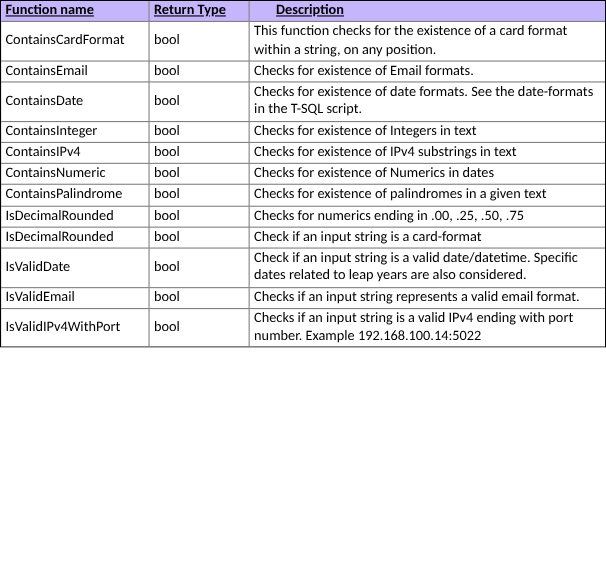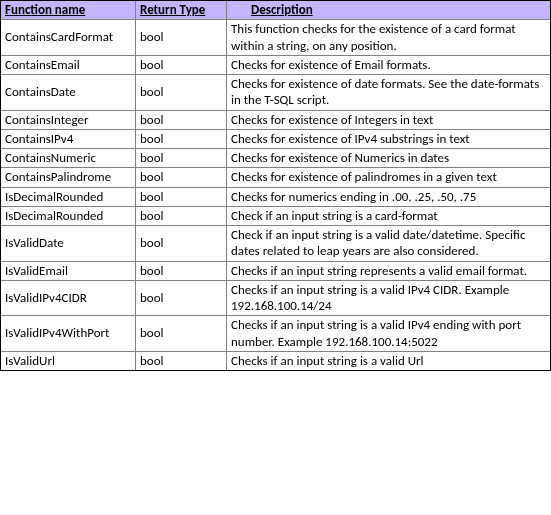--- a/index.html
+++ b/index.html
@@ -104,29 +104,19 @@
           <td class="col-name">IsValidDate</td>
           <td class="col-type">bool</td>
           <td class="col-desc">Check if an input string is a valid date/datetime. Specific dates related to leap years are also considered.</td>
         </tr>
         <tr>
           <td class="col-name">IsValidEmail</td>
           <td class="col-type">bool</td>
           <td class="col-desc">Checks if an input string represents a valid email format.</td>
         </tr>
         <tr>
-          <td class="col-name">IsValidIPv4CIDR</td>
-          <td class="col-type">bool</td>
-          <td class="col-desc">Checks if an input string is a valid IPv4 CIDR. Example 192.168.100.14/24</td>
-        </tr>
-        <tr>
           <td class="col-name">IsValidIPv4WithPort</td>
           <td class="col-type">bool</td>
           <td class="col-desc">Checks if an input string is a valid IPv4 ending with port number. Example 192.168.100.14:5022</td>
-        </tr>
-        <tr>
-          <td class="col-name">IsValidUrl</td>
-          <td class="col-type">bool</td>
-          <td class="col-desc">Checks if an input string is a valid Url</td>
         </tr>
       </tbody>
   </table>
 </div>
 
 </body></html>

